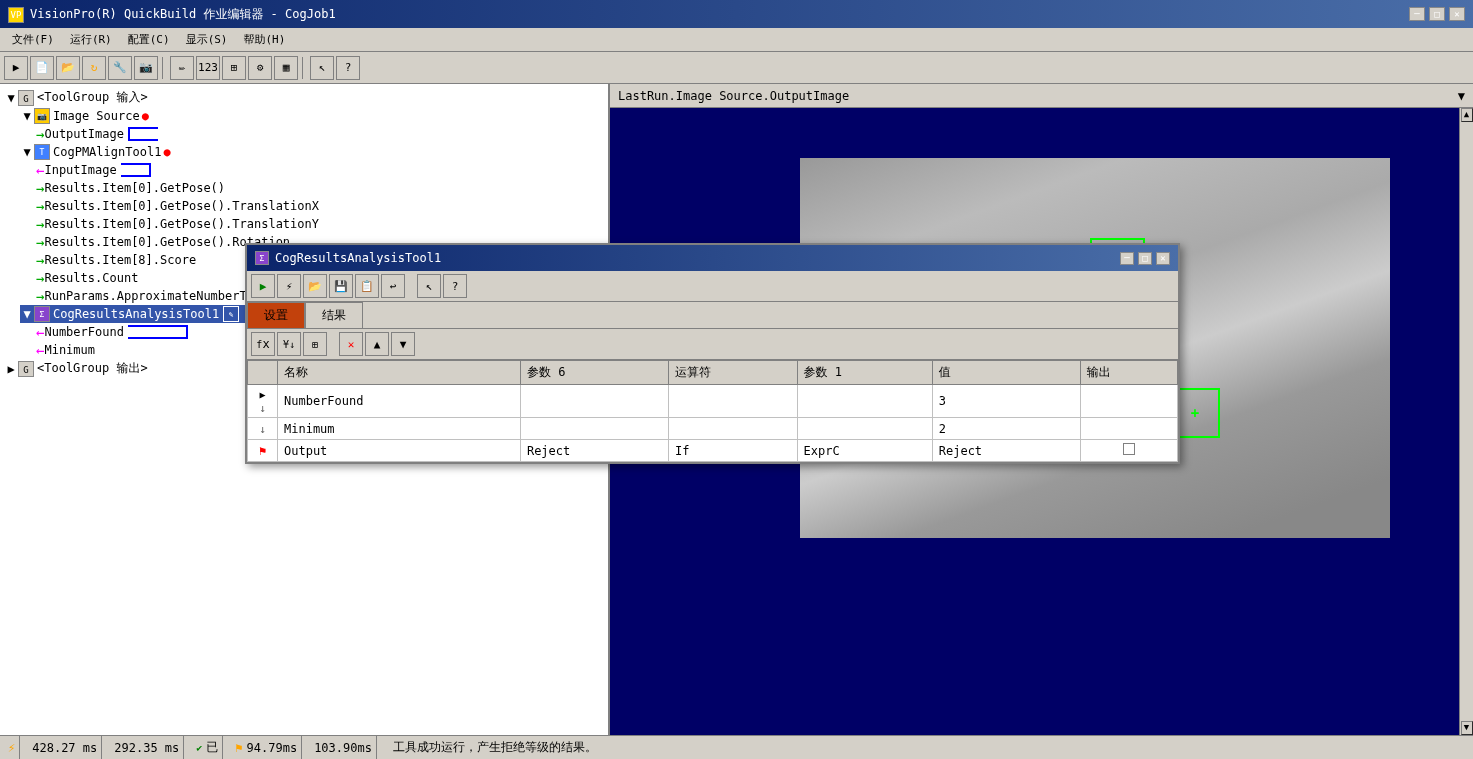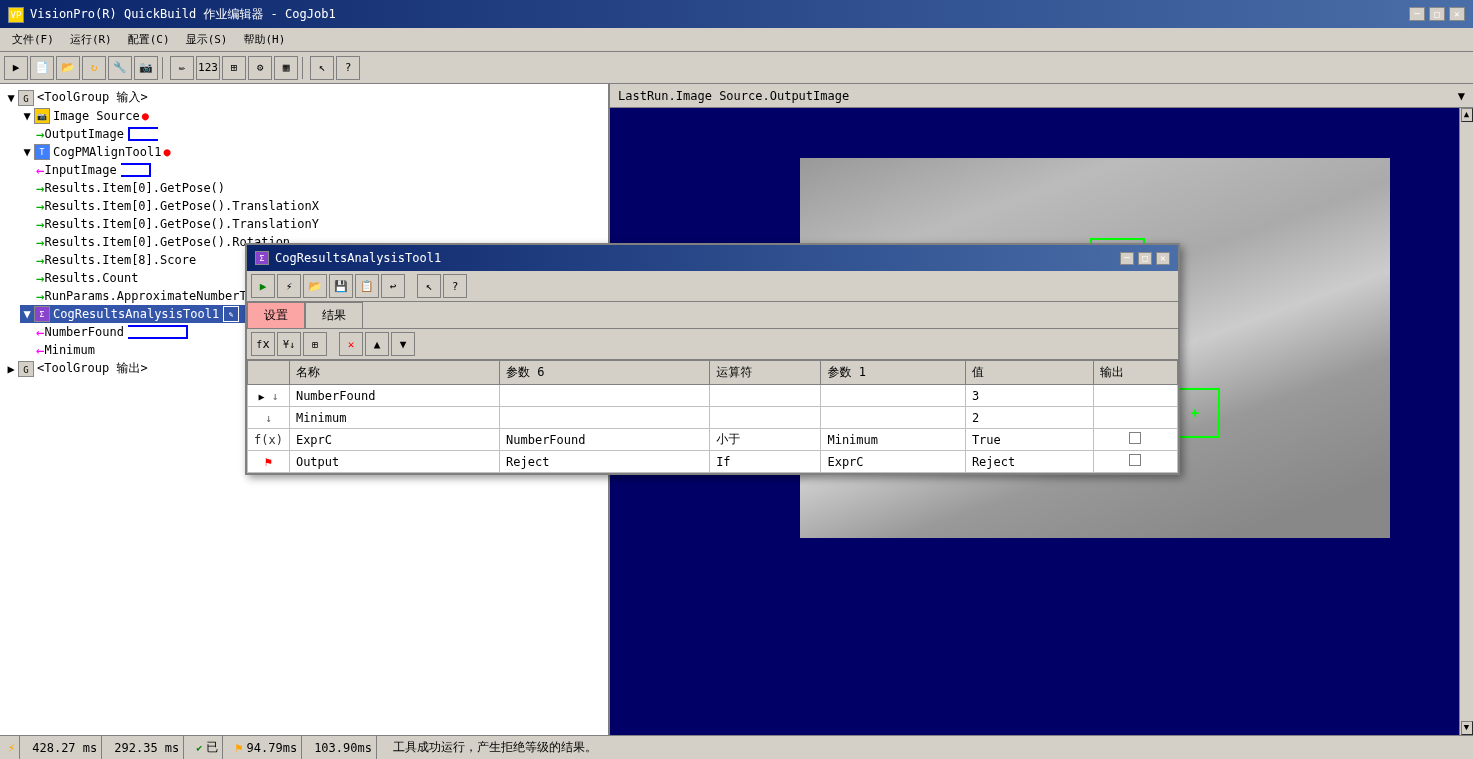--- a/index.html
+++ b/index.html
@@ -172,21 +172,21 @@
     .dialog-title-btn { width: 14px; height: 13px; background: #d4d0c8; border: 1px solid #888; font-size: 9px; display: flex; align-items: center; justify-content: center; cursor: pointer; }
     .dialog-toolbar {
       display: flex; align-items: center; gap: 2px;
       padding: 3px 4px;
       background: #d4d0c8;
       border-bottom: 1px solid #808080;
     }
     .dialog-tb-btn { width: 24px; height: 24px; background: #d4d0c8; border: 1px solid #808080; display: flex; align-items: center; justify-content: center; cursor: pointer; font-size: 11px; }
     .dialog-tabs { display: flex; border-bottom: 1px solid #808080; background: #d4d0c8; }
     .dialog-tab { padding: 4px 16px; border: 1px solid #808080; border-bottom: none; background: #d4d0c8; cursor: pointer; font-size: 12px; }
-    .dialog-tab.active { background: #fca5a5; }
+    .dialog-tab.active { background: #c2410c; }
     .dialog-toolbar2 {
       display: flex; align-items: center; gap: 2px;
       padding: 3px 4px;
       background: #d4d0c8;
       border-bottom: 1px solid #808080;
     }
     .dialog-tb2-btn { width: 24px; height: 24px; background: #d4d0c8; border: 1px solid #808080; display: flex; align-items: center; justify-content: center; cursor: pointer; font-size: 11px; }
     .dialog-table {
       width: 100%;
       border-collapse: collapse;
@@ -480,33 +480,20 @@
             <span style="color:#666;font-size:11px;">↓</span>
           </td>
           <td>Minimum</td>
           <td></td>
           <td></td>
           <td></td>
           <td>2</td>
           <td class="checkbox-cell"></td>
         </tr>
 
-        <tr>
-          <td style="text-align:center;font-size:10px;color:#333;">
-            <span>f(x)</span>
-          </td>
-          <td>ExprC</td>
-          <td>NumberFound</td>
-          <td>小于</td>
-          <td>Minimum</td>
-          <td>True</td>
-          <td class="checkbox-cell">
-            <span class="checkbox-sq"></span>
-          </td>
-        </tr>
 
         <tr>
           <td style="text-align:center;">
             <span style="color:red;font-size:12px;">⚑</span>
           </td>
           <td>Output</td>
           <td>Reject</td>
           <td>If</td>
           <td>ExprC</td>
           <td>Reject</td>

